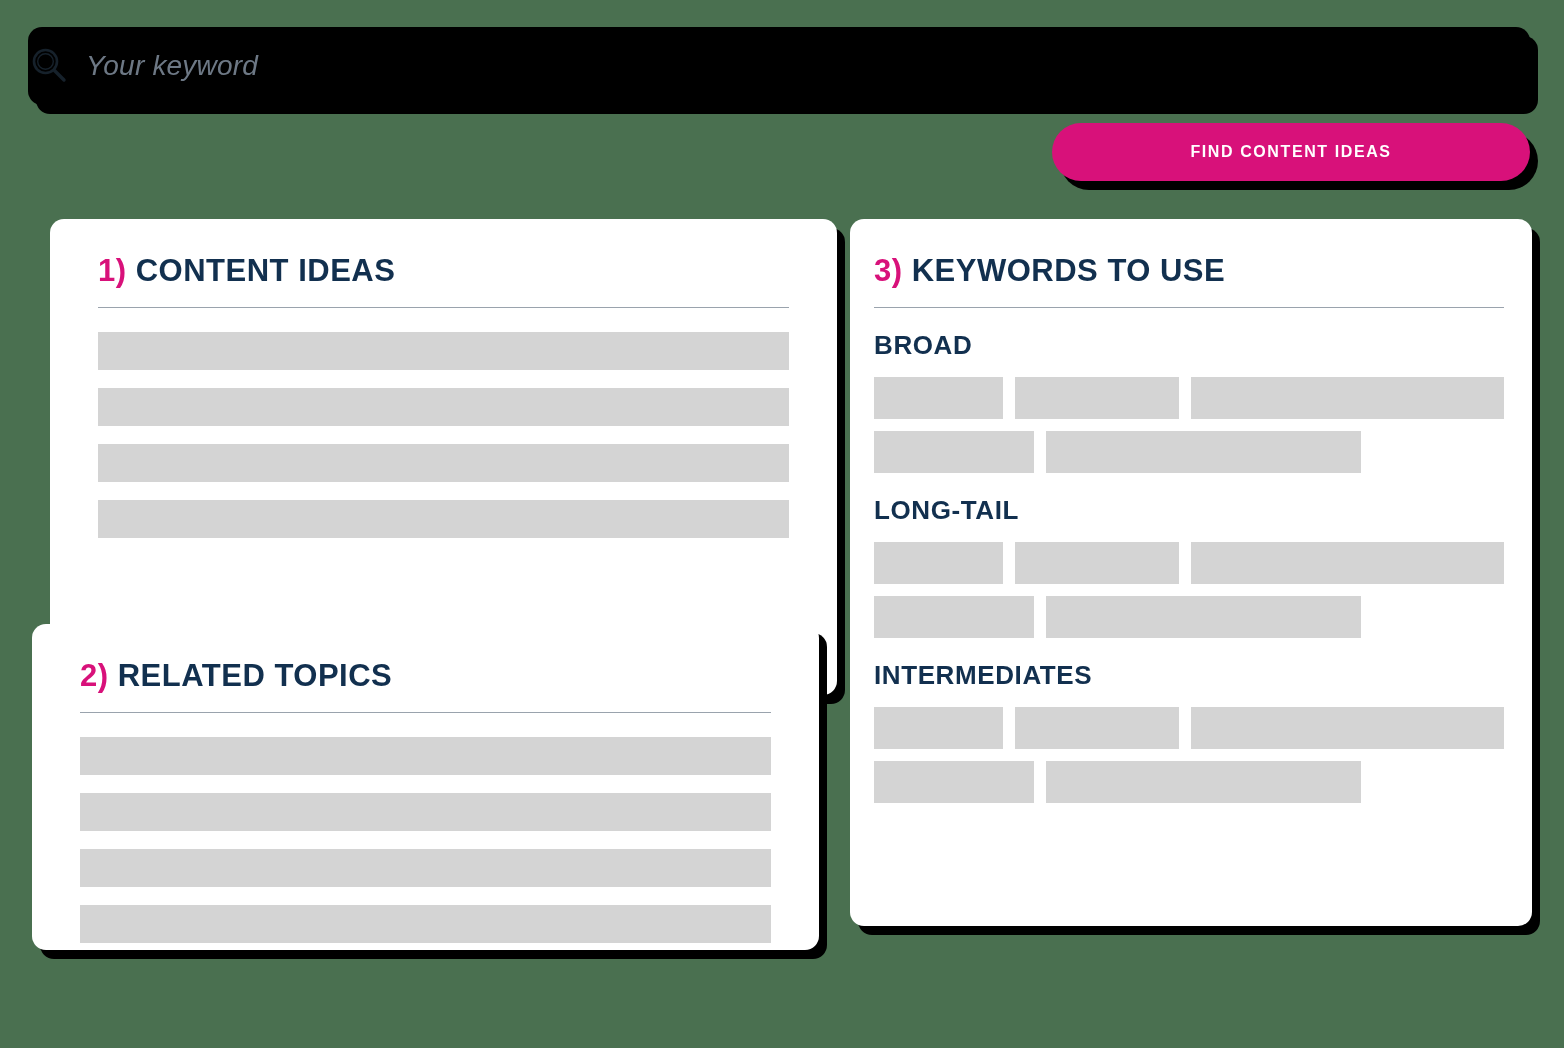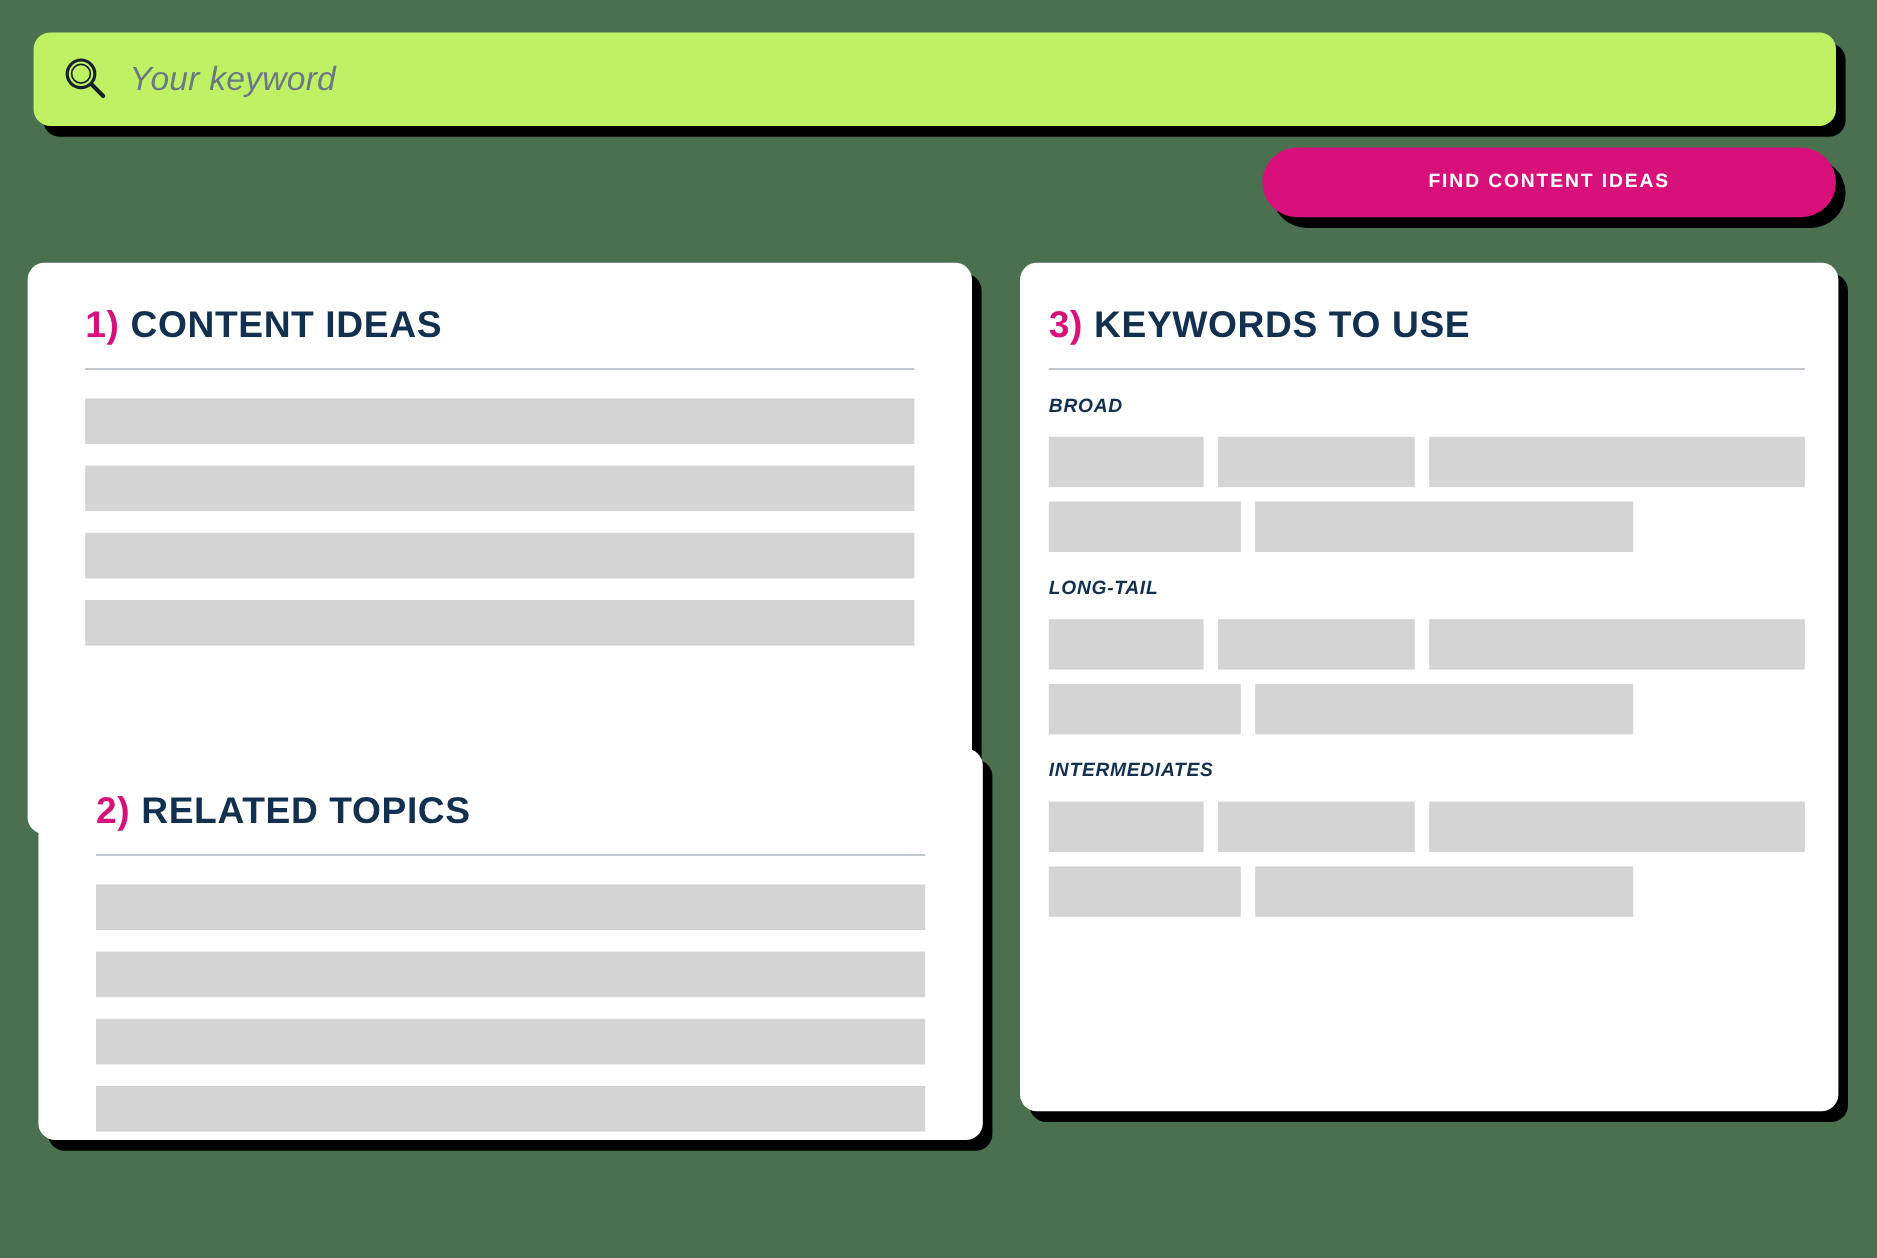--- a/index.html
+++ b/index.html
@@ -15,27 +15,26 @@
     position: relative;
   }
 
   
   .search-bar {
     position: absolute;
     left: 28px;
     top: 27px;
     width: 1502px;
     height: 78px;
-    background: #bef264;
+    background: #000000;
     border-radius: 14px;
     box-shadow: 8px 9px 0 0 #000000;
     display: flex;
     align-items: center;
     box-sizing: border-box;
-    padding-left: 22px;
   }
   .search-icon {
     width: 42px;
     height: 42px;
     flex: 0 0 42px;
     display: block;
     margin-right: 16px;
   }
   .search-placeholder {
     font-size: 28px;
@@ -68,21 +67,21 @@
   }
 
   
   .card {
     position: absolute;
     background: #ffffff;
     border-radius: 14px;
     box-shadow: 8px 9px 0 0 #000000;
     box-sizing: border-box;
   }
-  .card-ideas   { left: 23px;  top: 219px; width: 787px; height: 476px; }
+  .card-ideas   { left: 50px;  top: 219px; width: 787px; height: 476px; }
   .card-topics  { left: 32px;  top: 624px; width: 787px; height: 326px; }
   .card-keywords{ left: 850px; top: 219px; width: 682px; height: 707px; }
 
   .card-inner {
     padding: 34px 48px 0 48px;
   }
   .card-keywords .card-inner {
     padding: 34px 28px 0 24px;
   }
 
@@ -112,27 +111,26 @@
     background: #d4d4d4;
     margin-bottom: 18px;
   }
 
   
   .kw-group {
     margin-top: 22px;
   }
   .kw-group:first-child { margin-top: 22px; }
   .kw-label {
-    font-size: 16px;
+    font-size: 26px;
     font-weight: bold;
     color: #12304f;
     letter-spacing: 0.6px;
     margin: 0 0 16px 0;
     white-space: nowrap;
-    font-style: italic;
   }
   .kw-row {
     display: flex;
     gap: 12px;
     margin-bottom: 12px;
   }
   .kw-chip {
     height: 42px;
     background: #d4d4d4;
   }

